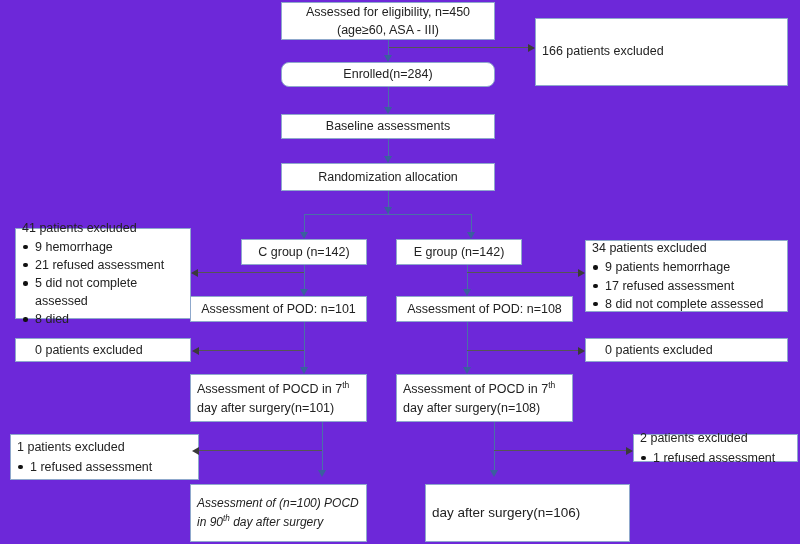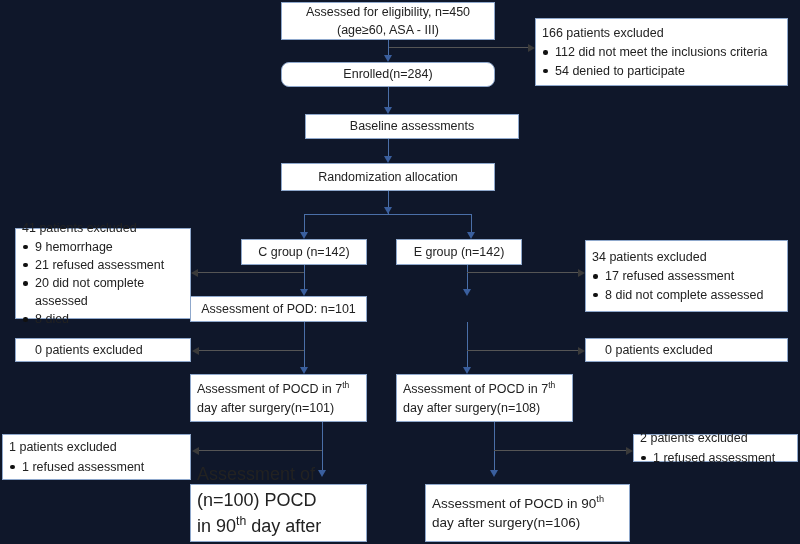--- a/index.html
+++ b/index.html
@@ -4,21 +4,21 @@
 <style>
   html, body {
     margin: 0;
     padding: 0;
     background: #ffffff;
   }
   #canvas {
     position: relative;
     width: 800px;
     height: 544px;
-    background: #0f172a;
+    background: #6d28d9;
     font-family: "Liberation Sans", sans-serif;
     color: #1a1a1a;
     overflow: hidden;
   }
   .box {
     position: absolute;
     box-sizing: border-box;
     border: 1px solid #8fa8cc;
     background: #ffffff;
     display: flex;
@@ -99,74 +99,74 @@
   <div class="box center" style="left:281px; top:2px; width:214px; height:38px;">
     <div class="inner center">
       <div>Assessed for eligibility, n=450</div>
       <div>(age≥60,  ASA - III)</div>
     </div>
   </div>
 
   <div class="box left" style="left:535px; top:18px; width:253px; height:68px;">
     <div class="inner">
       <div class="hdr">166 patients excluded</div>
-      <ul class="bullets">
-        <li>112 did not meet the inclusions criteria</li>
-        <li>54 denied to participate</li>
-      </ul>
     </div>
   </div>
 
   <div class="box center" style="left:281px; top:62px; width:214px; height:25px;border-radius:8px;">
     <div class="inner center">Enrolled(n=284)</div>
   </div>
 
-  <div class="box center" style="left:281px; top:114px; width:214px; height:25px;margin-left:24px;">
+  <div class="box center" style="left:281px; top:114px; width:214px; height:25px;">
     <div class="inner center">Baseline assessments</div>
   </div>
 
   <div class="box center" style="left:281px; top:163px; width:214px; height:28px;">
     <div class="inner center">Randomization  allocation</div>
   </div>
 
   <div class="box left" style="left:15px; top:228px; width:176px; height:91px;">
     <div class="inner">
       <div class="hdr">41 patients excluded</div>
       <ul class="bullets">
         <li>9 hemorrhage</li>
         <li>21 refused assessment</li>
-        <li>20 did not complete</li>
+        <li>5 did not complete</li>
         <li class="nobullet no-marker" style="padding-left: 13px; list-style: none;">assessed</li>
         <li>8 died</li>
       </ul>
     </div>
   </div>
 
   <div class="box center" style="left:241px; top:239px; width:126px; height:26px;">
     <div class="inner center">C group (n=142)</div>
   </div>
 
   <div class="box center" style="left:396px; top:239px; width:126px; height:26px;">
     <div class="inner center">E group (n=142)</div>
   </div>
 
   <div class="box left" style="left:585px; top:240px; width:203px; height:72px;">
     <div class="inner">
       <div class="hdr">34 patients excluded</div>
       <ul class="bullets">
+        <li>9 patients hemorrhage</li>
         <li>17 refused assessment</li>
         <li>8 did not complete assessed</li>
       </ul>
     </div>
   </div>
 
   <div class="box center" style="left:190px; top:296px; width:177px; height:26px;">
     <div class="inner center">Assessment of POD: n=101</div>
   </div>
 
+  <div class="box center" style="left:396px; top:296px; width:177px; height:26px;">
+    <div class="inner center">Assessment of POD: n=108</div>
+  </div>
 
   <div class="box left" style="left:15px; top:338px; width:176px; height:24px;">
     <div class="inner" style="padding-left:13px;">0 patients excluded</div>
   </div>
 
   <div class="box left" style="left:585px; top:338px; width:203px; height:24px;">
     <div class="inner" style="padding-left:13px;">0 patients excluded</div>
   </div>
 
   <div class="box left" style="left:190px; top:374px; width:177px; height:48px;">
@@ -180,52 +180,49 @@
 
   <div class="box left" style="left:396px; top:374px; width:177px; height:48px;">
     <div class="inner">
       <div>
         <span>Assessment of POCD in 7</span><sup>th</sup>
       </div>
       <div>day after surgery(n=108)</div>
     </div>
   </div>
 
-  <div class="box left" style="left:2px; top:434px; width:189px; height:46px;">
+  <div class="box left" style="left:10px; top:434px; width:189px; height:46px;">
     <div class="inner">
       <div class="hdr">1 patients excluded</div>
       <ul class="bullets">
         <li>1 refused assessment</li>
       </ul>
     </div>
   </div>
 
   <div class="box left" style="left:633px; top:434px; width:165px; height:28px;">
     <div class="inner">
       <div class="hdr">2 patients excluded</div>
       <ul class="bullets">
         <li>1 refused assessment</li>
       </ul>
     </div>
   </div>
 
-  <div class="box left" style="left:190px; top:484px; width:177px; height:58px; font-size:18px;">
+  <div class="box left" style="left:190px; top:484px; width:177px; height:58px; font-size:12px;font-style:italic;">
     <div class="inner">
       <div>Assessment of (n=100) POCD</div>
       <div>
         <span>in 90</span><sup>th</sup><span> day after surgery</span>
       </div>
     </div>
   </div>
 
   <div class="box left" style="left:425px; top:484px; width:205px; height:58px; font-size:13.5px;">
     <div class="inner">
-      <div>
-        <span>Assessment of POCD in 90</span><sup>th</sup>
-      </div>
       <div>day after surgery(n=106)</div>
     </div>
   </div>
 
   <div class="vline" style="left:388px; top:40px; height:16px;"></div>
   <div class="hline" style="left:388px; top:47px; width:140px;"></div>
   <div class="arrow-right" style="left:528px; top:44px;"></div>
   <div class="vline" style="left:388px; top:40px; height:16px;"></div>
   <div class="arrow-down" style="left:384px; top:55px;"></div>
 

